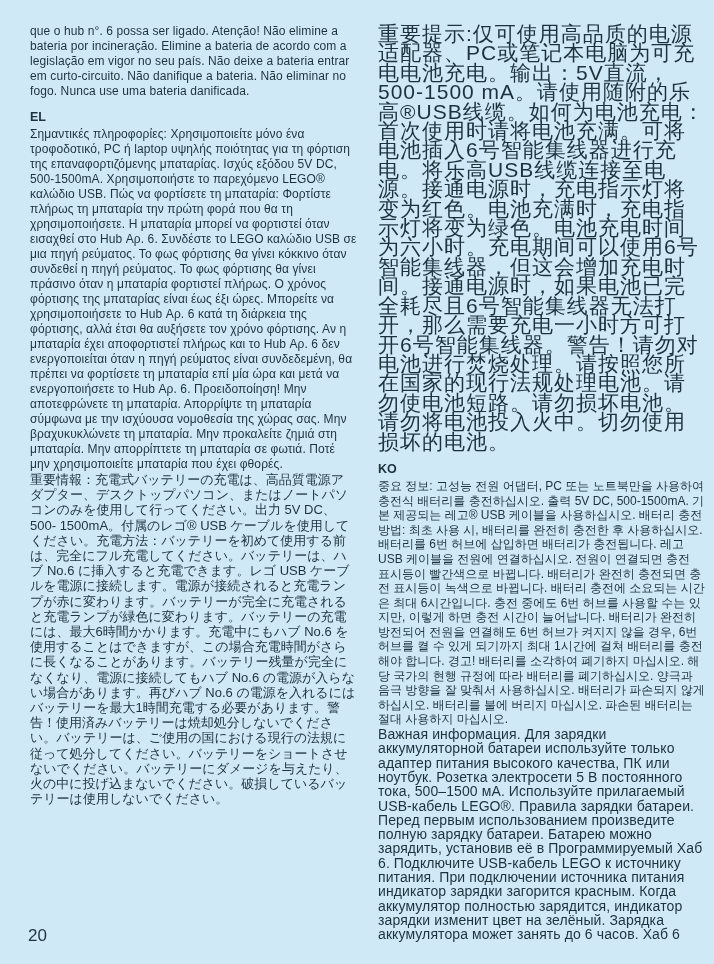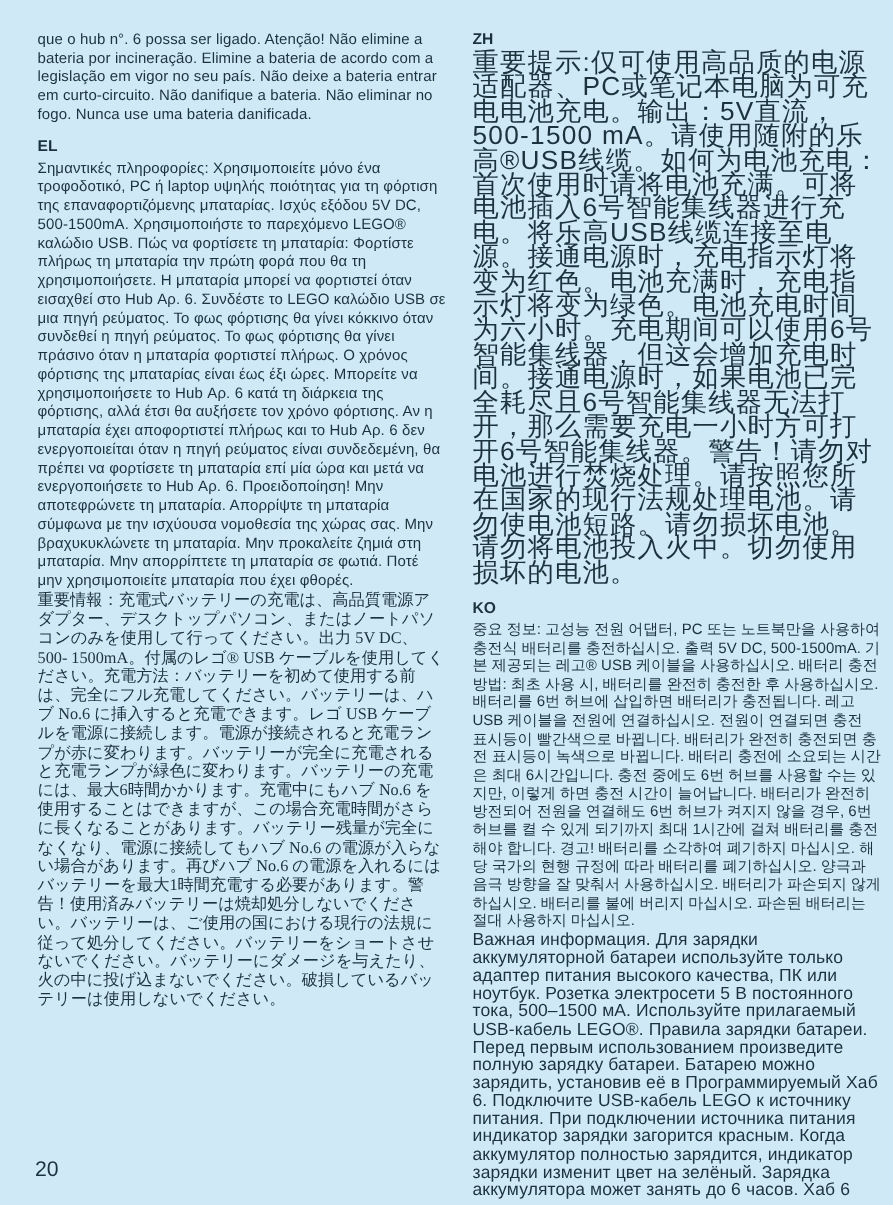--- a/index.html
+++ b/index.html
@@ -31,21 +31,20 @@
     margin: 0;
     font-size: 12px;
     line-height: 15px;
     letter-spacing: 0.1px;
     text-align: left;
   }
   .body-text.ja {
     font-size: 13px;
     line-height: 15.2px;
     letter-spacing: 0;
-    font-family: Liberation Serif, serif;
   }
   .body-text.zh {
     font-size: 21px;
     line-height: 19.4px;
     letter-spacing: 1px;
   }
   .body-text.ko {
     font-size: 12px;
     line-height: 14.6px;
     letter-spacing: 0;
@@ -68,21 +67,20 @@
 <div class="column col-left">
   <p class="body-text pt">que o hub n°. 6 possa ser ligado. Atenção! Não elimine a bateria por incineração. Elimine a bateria de acordo com a legislação em vigor no seu país. Não deixe a bateria entrar em curto-circuito. Não danifique a bateria. Não eliminar no fogo. Nunca use uma bateria danificada.</p>
 
   <h2 class="lang-header">EL</h2>
   <p class="body-text el">Σημαντικές πληροφορίες: Χρησιμοποιείτε μόνο ένα τροφοδοτικό, PC ή laptop υψηλής ποιότητας για τη φόρτιση της επαναφορτιζόμενης μπαταρίας. Ισχύς εξόδου 5V DC, 500-1500mA. Χρησιμοποιήστε το παρεχόμενο LEGO® καλώδιο USB. Πώς να φορτίσετε τη μπαταρία: Φορτίστε πλήρως τη μπαταρία την πρώτη φορά που θα τη χρησιμοποιήσετε. Η μπαταρία μπορεί να φορτιστεί όταν εισαχθεί στο Hub Αρ. 6. Συνδέστε το LEGO καλώδιο USB σε μια πηγή ρεύματος. Το φως φόρτισης θα γίνει κόκκινο όταν συνδεθεί η πηγή ρεύματος. Το φως φόρτισης θα γίνει πράσινο όταν η μπαταρία φορτιστεί πλήρως. Ο χρόνος φόρτισης της μπαταρίας είναι έως έξι ώρες. Μπορείτε να χρησιμοποιήσετε το Hub Αρ. 6 κατά τη διάρκεια της φόρτισης, αλλά έτσι θα αυξήσετε τον χρόνο φόρτισης. Αν η μπαταρία έχει αποφορτιστεί πλήρως και το Hub Αρ. 6 δεν ενεργοποιείται όταν η πηγή ρεύματος είναι συνδεδεμένη, θα πρέπει να φορτίσετε τη μπαταρία επί μία ώρα και μετά να ενεργοποιήσετε το Hub Αρ. 6. Προειδοποίηση! Μην αποτεφρώνετε τη μπαταρία. Απορρίψτε τη μπαταρία σύμφωνα με την ισχύουσα νομοθεσία της χώρας σας. Μην βραχυκυκλώνετε τη μπαταρία. Μην προκαλείτε ζημιά στη μπαταρία. Μην απορρίπτετε τη μπαταρία σε φωτιά. Ποτέ μην χρησιμοποιείτε μπαταρία που έχει φθορές.</p>
 
   <p class="body-text ja">重要情報：充電式バッテリーの充電は、高品質電源アダプター、デスクトップパソコン、またはノートパソコンのみを使用して行ってください。出力 5V DC、500- 1500mA。付属のレゴ® USB ケーブルを使用してください。充電方法：バッテリーを初めて使用する前は、完全にフル充電してください。バッテリーは、ハブ No.6 に挿入すると充電できます。レゴ USB ケーブルを電源に接続します。電源が接続されると充電ランプが赤に変わります。バッテリーが完全に充電されると充電ランプが緑色に変わります。バッテリーの充電には、最大6時間かかります。充電中にもハブ No.6 を使用することはできますが、この場合充電時間がさらに長くなることがあります。バッテリー残量が完全になくなり、電源に接続してもハブ No.6 の電源が入らない場合があります。再びハブ No.6 の電源を入れるにはバッテリーを最大1時間充電する必要があります。警告！使用済みバッテリーは焼却処分しないでください。バッテリーは、ご使用の国における現行の法規に従って処分してください。バッテリーをショートさせないでください。バッテリーにダメージを与えたり、火の中に投げ込まないでください。破損しているバッテリーは使用しないでください。</p>
 </div>
 
 <div class="column col-right">
-  <h2 class="lang-header first">ZH</h2>
   <p class="body-text zh">重要提示:仅可使用高品质的电源适配器、PC或笔记本电脑为可充电电池充电。输出：5V直流，500-1500 mA。请使用随附的乐高®USB线缆。如何为电池充电：首次使用时请将电池充满。可将电池插入6号智能集线器进行充电。将乐高USB线缆连接至电源。接通电源时，充电指示灯将变为红色。电池充满时，充电指示灯将变为绿色。电池充电时间为六小时。充电期间可以使用6号智能集线器，但这会增加充电时间。接通电源时，如果电池已完全耗尽且6号智能集线器无法打开，那么需要充电一小时方可打开6号智能集线器。警告！请勿对电池进行焚烧处理。请按照您所在国家的现行法规处理电池。请勿使电池短路。请勿损坏电池。请勿将电池投入火中。切勿使用损坏的电池。</p>
 
   <h2 class="lang-header">KO</h2>
   <p class="body-text ko">중요 정보: 고성능 전원 어댑터, PC 또는 노트북만을 사용하여 충전식 배터리를 충전하십시오. 출력 5V DC, 500-1500mA. 기본 제공되는 레고® USB 케이블을 사용하십시오. 배터리 충전 방법: 최초 사용 시, 배터리를 완전히 충전한 후 사용하십시오. 배터리를 6번 허브에 삽입하면 배터리가 충전됩니다. 레고 USB 케이블을 전원에 연결하십시오. 전원이 연결되면 충전 표시등이 빨간색으로 바뀝니다. 배터리가 완전히 충전되면 충전 표시등이 녹색으로 바뀝니다. 배터리 충전에 소요되는 시간은 최대 6시간입니다. 충전 중에도 6번 허브를 사용할 수는 있지만, 이렇게 하면 충전 시간이 늘어납니다. 배터리가 완전히 방전되어 전원을 연결해도 6번 허브가 켜지지 않을 경우, 6번 허브를 켤 수 있게 되기까지 최대 1시간에 걸쳐 배터리를 충전해야 합니다. 경고! 배터리를 소각하여 폐기하지 마십시오. 해당 국가의 현행 규정에 따라 배터리를 폐기하십시오. 양극과 음극 방향을 잘 맞춰서 사용하십시오. 배터리가 파손되지 않게 하십시오. 배터리를 불에 버리지 마십시오. 파손된 배터리는 절대 사용하지 마십시오.</p>
 
   <p class="body-text ru">Важная информация. Для зарядки аккумуляторной батареи используйте только адаптер питания высокого качества, ПК или ноутбук. Розетка электросети 5 В постоянного тока, 500–1500 мА. Используйте прилагаемый USB-кабель LEGO®. Правила зарядки батареи. Перед первым использованием произведите полную зарядку батареи. Батарею можно зарядить, установив её в Программируемый Хаб 6. Подключите USB-кабель LEGO к источнику питания. При подключении источника питания индикатор зарядки загорится красным. Когда аккумулятор полностью зарядится, индикатор зарядки изменит цвет на зелёный. Зарядка аккумулятора может занять до 6 часов. Хаб 6</p>
 </div>
 
 <div class="page-number">20</div>
 

